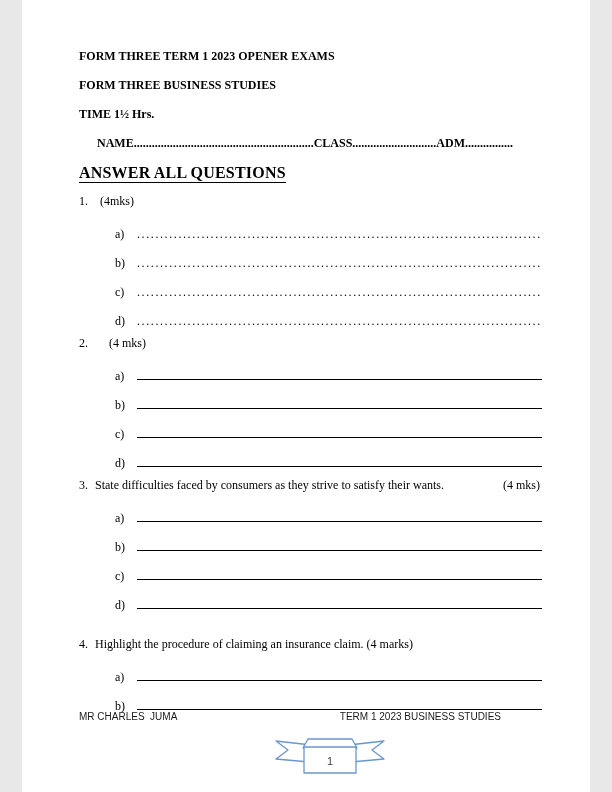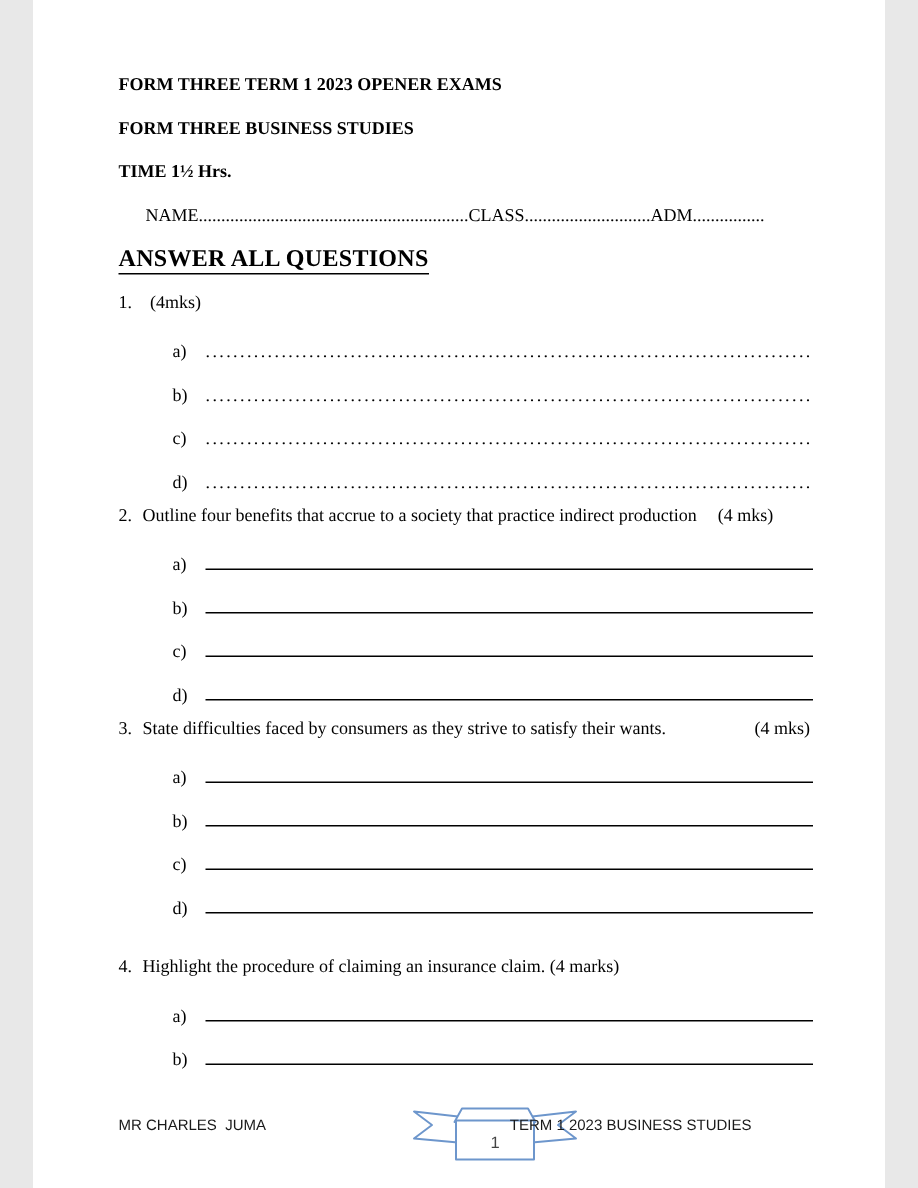--- a/index.html
+++ b/index.html
@@ -3,21 +3,21 @@
 <meta charset="utf-8">
 <style>
   html,body{margin:0;padding:0;background:#e8e8e8;}
   .page{
     width:568px;height:792px;background:#ffffff;position:relative;
     font-family:"Liberation Serif",serif;color:#000;overflow:hidden;margin:0 auto;
   }
   .doc{position:absolute;left:57px;top:50px;width:463px;}
   .hline{font-weight:bold;font-size:12px;line-height:13px;margin:0 0 16px 0;white-space:nowrap;}
   .nameline{
-    font-weight:normal;font-size:12px;line-height:13px;margin:0 0 16px 18px;
+    font-weight:bold;font-size:12px;line-height:13px;margin:0 0 16px 18px;
     white-space:nowrap;overflow:hidden;width:445px;
   }
   .instruction{font-size:16px;line-height:13px;margin:0 0 16px 0;font-weight:bold;}
   .instruction span{border-bottom:1.5px solid #000;padding-bottom:1px;letter-spacing:.2px;}
   .q-head{display:flex;font-size:12px;line-height:13px;align-items:baseline;}
   .q-num{width:16px;flex:none;}
   .q-marks{flex:none;}
   .q1 .q-marks,.q4 .q-marks{margin-left:5px;}
   .q2 .q-marks{margin-left:14px;}
   .q3 .q-marks{margin-left:auto;margin-right:2px;}
@@ -25,21 +25,21 @@
   .row{display:flex;align-items:flex-end;height:29px;margin-left:36px;}
   .letter{width:22px;flex:none;font-size:12px;line-height:14px;}
   .line-solid{flex:1;border-bottom:1px solid #000;margin-bottom:3px;height:0;}
   .line-dotted{
     flex:1;font-size:12px;line-height:14px;letter-spacing:1.6px;
     white-space:nowrap;overflow:hidden;
   }
   .qgap{margin-top:9px;}
   .qgap-big{margin-top:26px;}
   .footer-left,.footer-right{
-    position:absolute;top:745px;font-family:"Liberation Sans",sans-serif;
+    position:absolute;top:711px;font-family:"Liberation Sans",sans-serif;
     font-size:10px;color:#1a1a1a;white-space:pre;
   }
   .footer-left{left:57px;}
   .footer-right{right:89px;}
   .ribbon{position:absolute;left:252px;top:737px;width:112px;height:40px;}
   .ribbon svg{display:block;}
 </style>
 </head>
 <body>
 
@@ -75,21 +75,20 @@
         <div class="row">
           <span class="letter">d)</span>
           <span class="line-dotted">........................................................................................................................</span>
         </div>
       </div>
     </div>
 
     <div class="q q2 qgap">
       <div class="q-head">
         <span class="q-num">2.</span>
-        <span class="q-text">Outline four benefits that accrue to a society that practice indirect production</span>
         <span class="q-marks">(4 mks)</span>
       </div>
       <div class="rows">
         <div class="row">
           <span class="letter">a)</span>
           <span class="line-solid"></span>
         </div>
         <div class="row">
           <span class="letter">b)</span>
           <span class="line-solid"></span>

